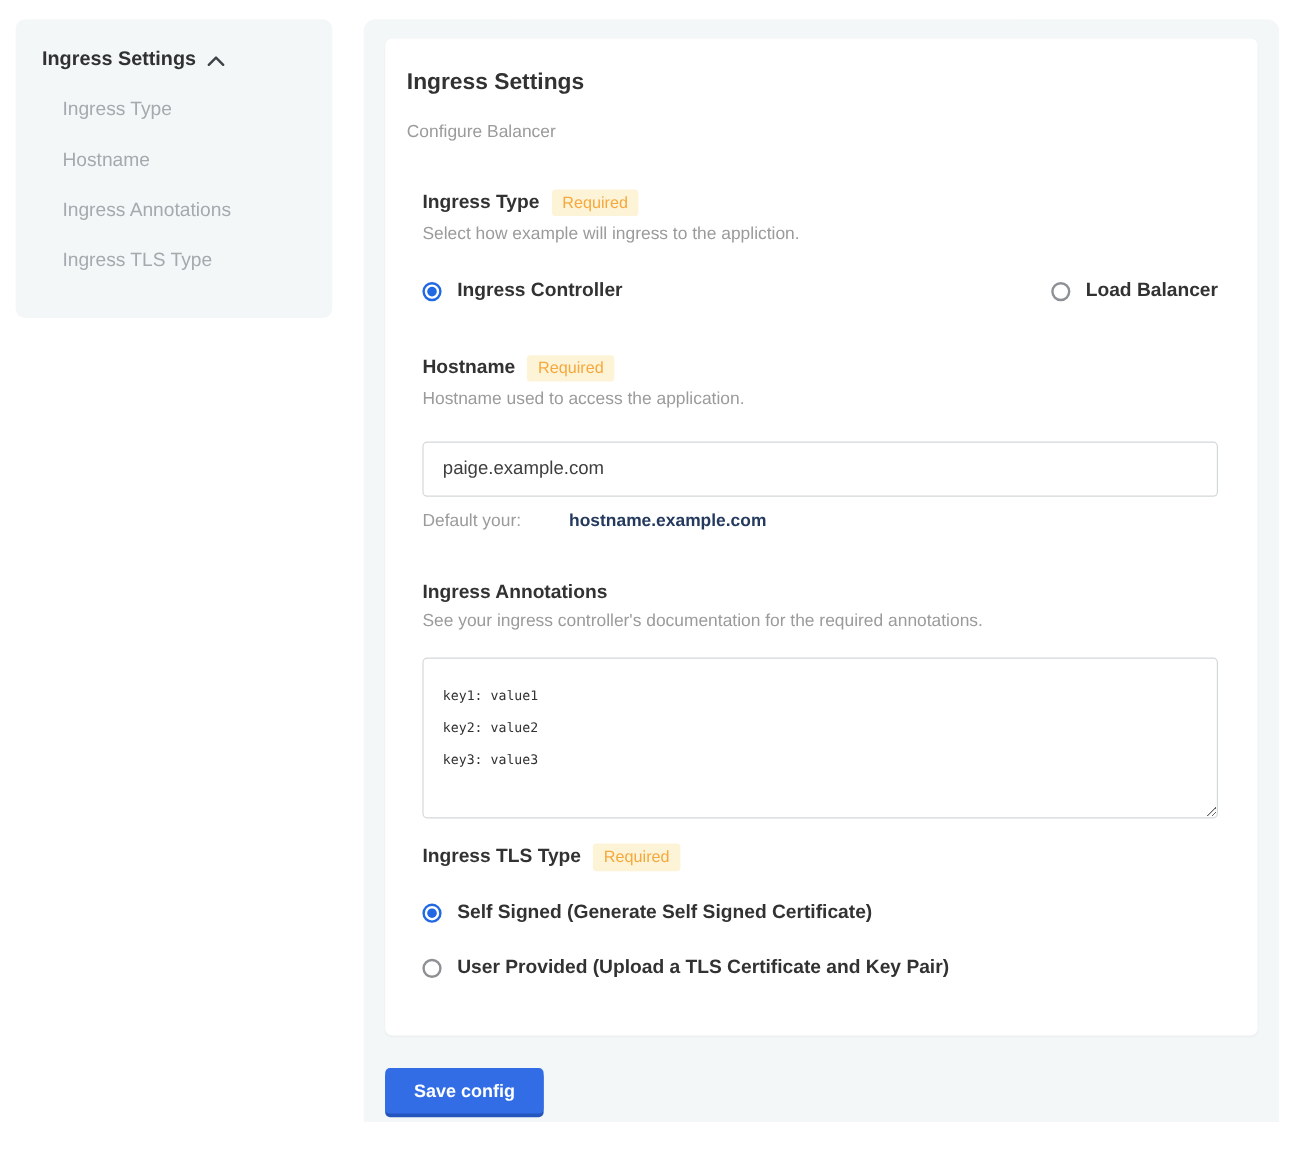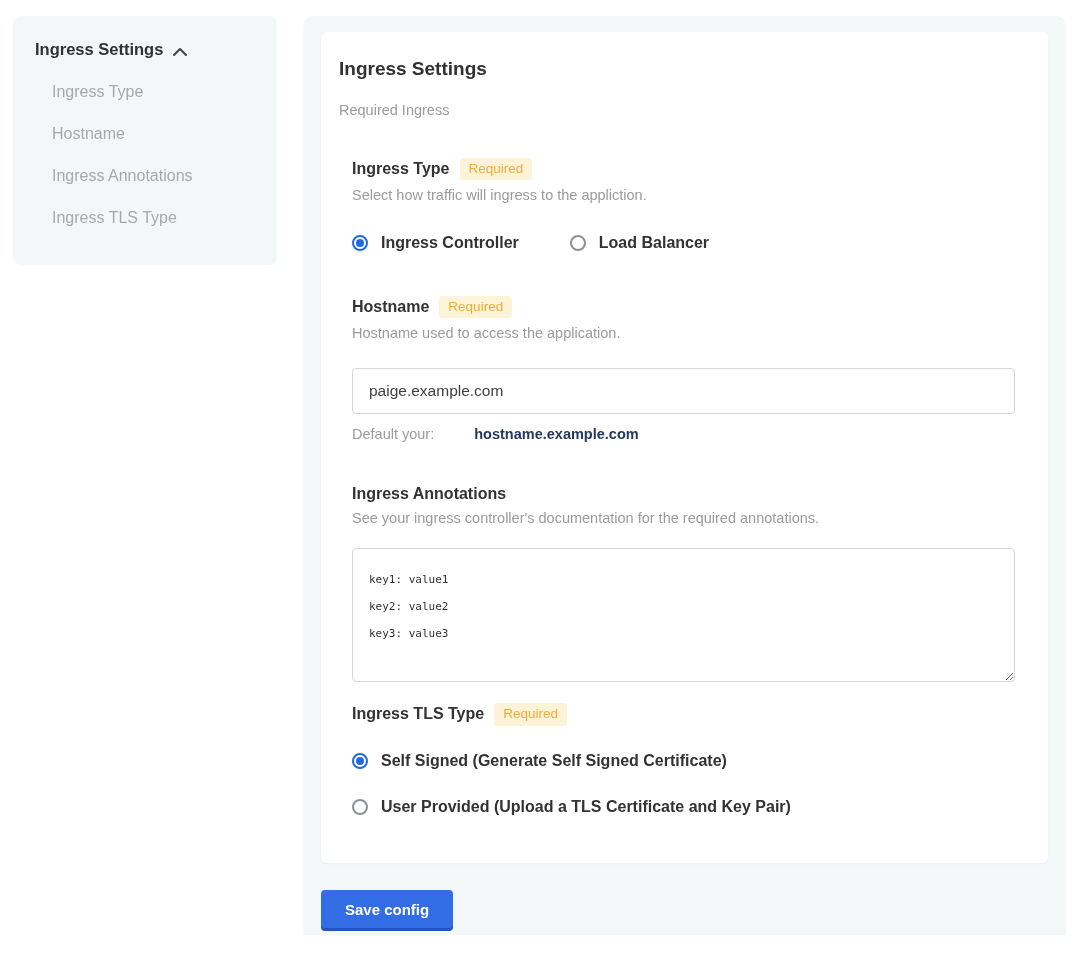--- a/index.html
+++ b/index.html
@@ -40,21 +40,21 @@
   .card-subtitle{margin-top:22px;font-size:14.5px;color:var(--text-gray);}
 
   .section{margin-left:13px;}
   .sec-head{display:flex;align-items:center;gap:10px;}
   .sec-label{font-size:16px;font-weight:700;color:var(--text-dark);}
   .badge{background:var(--badge-bg);color:var(--badge-text);font-size:13.5px;
     padding:3px 9px;border-radius:3px;line-height:1.2;}
   .sec-help{margin-top:7px;font-size:14.5px;color:var(--text-gray);}
 
   
-  .radio-row{display:flex;align-items:center;gap:51px;}
+  .radio-row{display:flex;align-items:center;gap:23px;justify-content:space-between;}
   .radio-opt{display:flex;align-items:center;gap:13px;cursor:pointer;}
   .radio-dot{width:16px;height:16px;border-radius:50%;position:relative;
     border:2px solid #8d9094;background:#fff;flex:0 0 auto;}
   .radio-opt.checked .radio-dot{border-color:var(--accent);}
   .radio-opt.checked .radio-dot::after{content:"";position:absolute;left:2px;top:2px;
     width:8px;height:8px;border-radius:50%;background:var(--accent);}
   .radio-label{font-size:16px;font-weight:600;color:var(--text-dark);}
 
   .sec-ingress-type{margin-top:40px;}
   .sec-ingress-type .radio-row{margin-top:31px;}
@@ -100,28 +100,28 @@
     <div class="sidebar-item">Ingress Type</div>
     <div class="sidebar-item">Hostname</div>
     <div class="sidebar-item">Ingress Annotations</div>
     <div class="sidebar-item">Ingress TLS Type</div>
   </nav>
 
   <section class="panel">
     <div class="card">
 
       <h1 class="card-title">Ingress Settings</h1>
-      <p class="card-subtitle">Required Ingress</p>
+      <p class="card-subtitle">Configure Balancer</p>
 
       <div class="section sec-ingress-type">
         <div class="sec-head">
           <span class="sec-label">Ingress Type</span>
           <span class="badge">Required</span>
         </div>
-        <p class="sec-help">Select how traffic will ingress to the appliction.</p>
+        <p class="sec-help">Select how example will ingress to the appliction.</p>
         <div class="radio-row">
           <label class="radio-opt checked">
             <span class="radio-dot"></span>
             <span class="radio-label">Ingress Controller</span>
           </label>
           <label class="radio-opt">
             <span class="radio-dot"></span>
             <span class="radio-label">Load Balancer</span>
           </label>
         </div>

